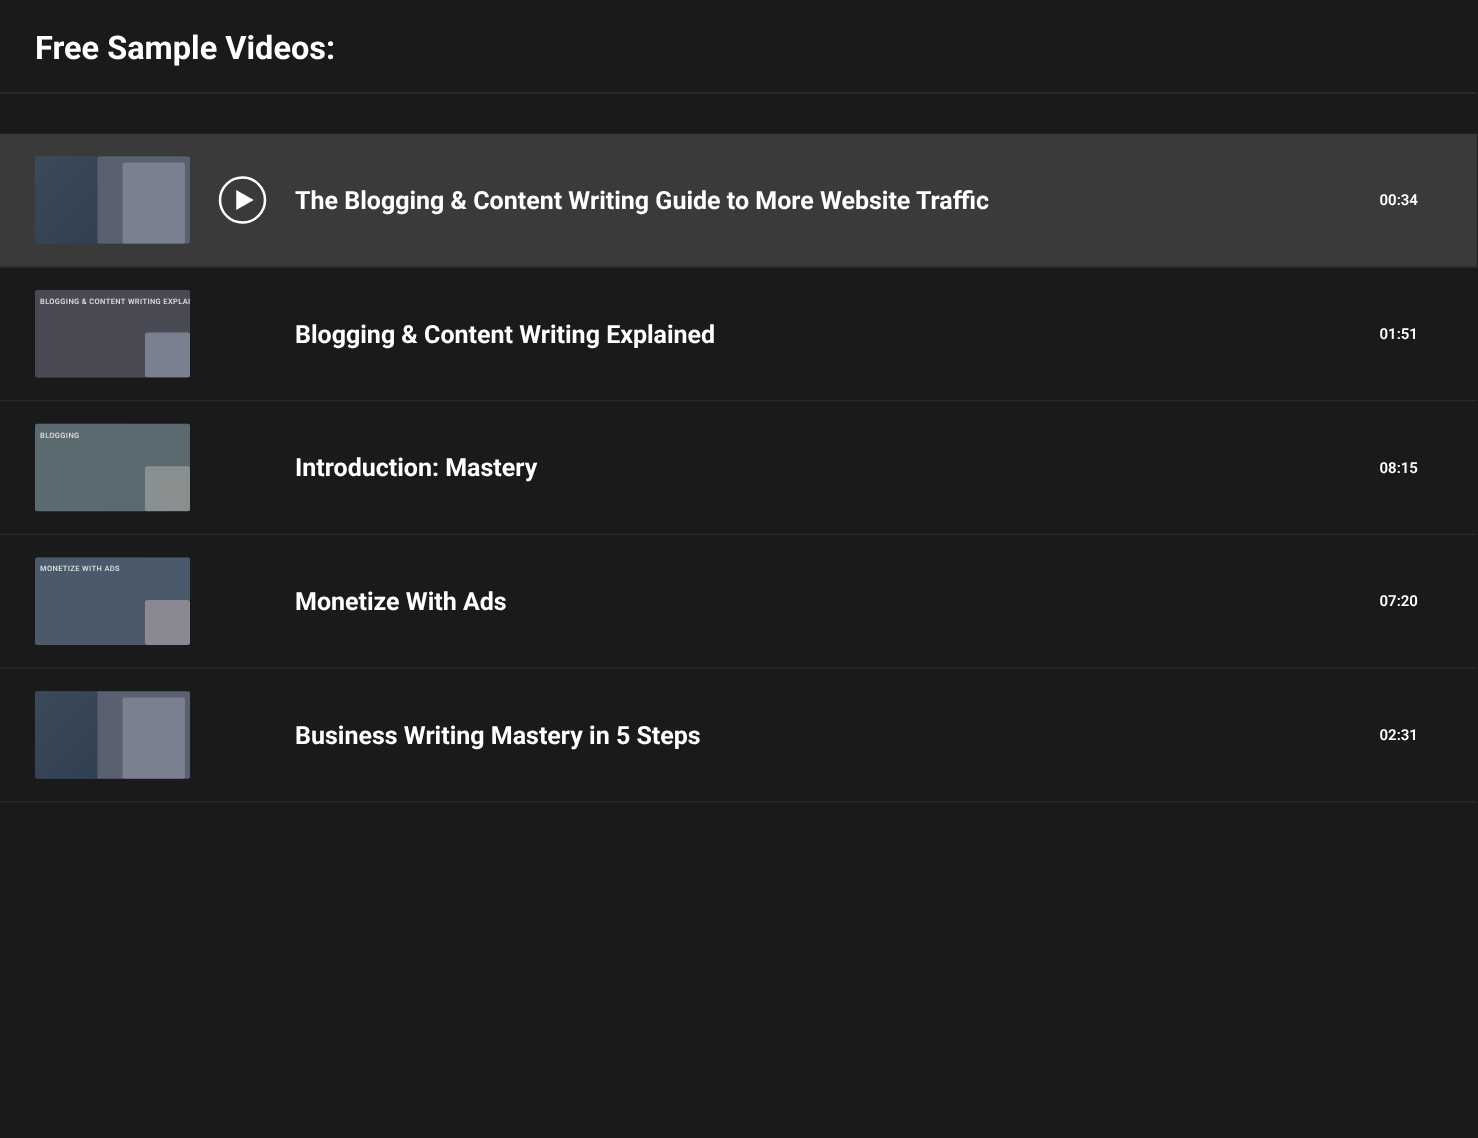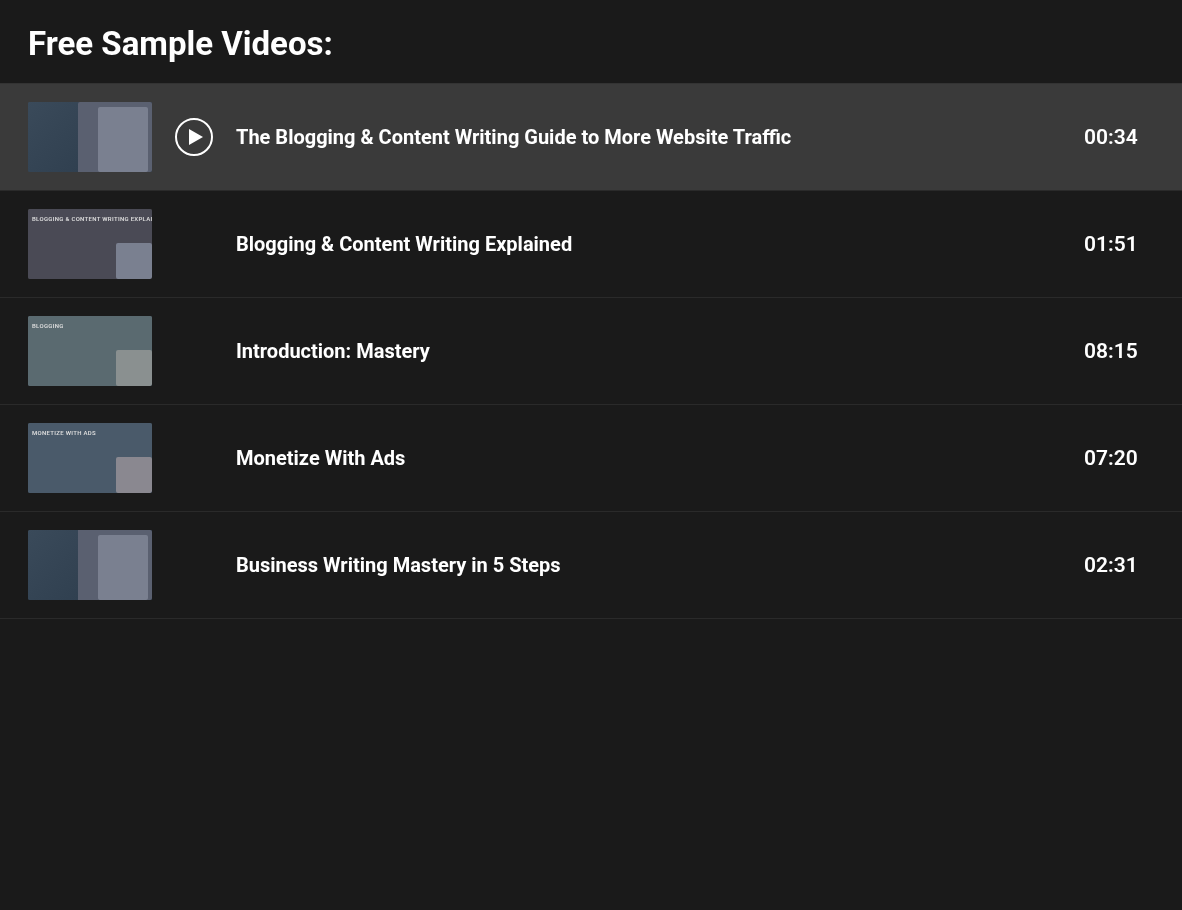--- a/index.html
+++ b/index.html
@@ -15,27 +15,28 @@
       width: 1182px;
       min-height: 910px;
     }
 
     .page-header {
       padding: 24px 28px 20px 28px;
       border-bottom: 1px solid #333;
     }
 
     .page-title {
-      font-size: 33px;
+      font-size: 26px;
       font-weight: 700;
       color: #ffffff;
     }
 
     .video-list {
       list-style: none;
+      margin-top: 32px;
     }
 
     .video-item {
       display: flex;
       align-items: center;
       padding: 18px 28px;
       border-bottom: 1px solid #2a2a2a;
       cursor: pointer;
       transition: background 0.15s;
     }
@@ -119,26 +120,26 @@
     }
 
     .video-title {
       font-size: 20px;
       font-weight: 700;
       color: #ffffff;
       line-height: 1.3;
     }
 
     .video-duration {
-      font-size: 21px;
+      font-size: 12px;
       font-weight: 600;
       color: #ffffff;
       flex-shrink: 0;
       min-width: 70px;
-      text-align: left;
+      text-align: center;
     }
 
     
     .thumb-1 {
       background: linear-gradient(135deg, #3a4a5a 0%, #2a3a4a 100%);
     }
     .thumb-2 {
       background: linear-gradient(135deg, #4a4a4a 0%, #3a3a3a 100%);
     }
     .thumb-3 {

